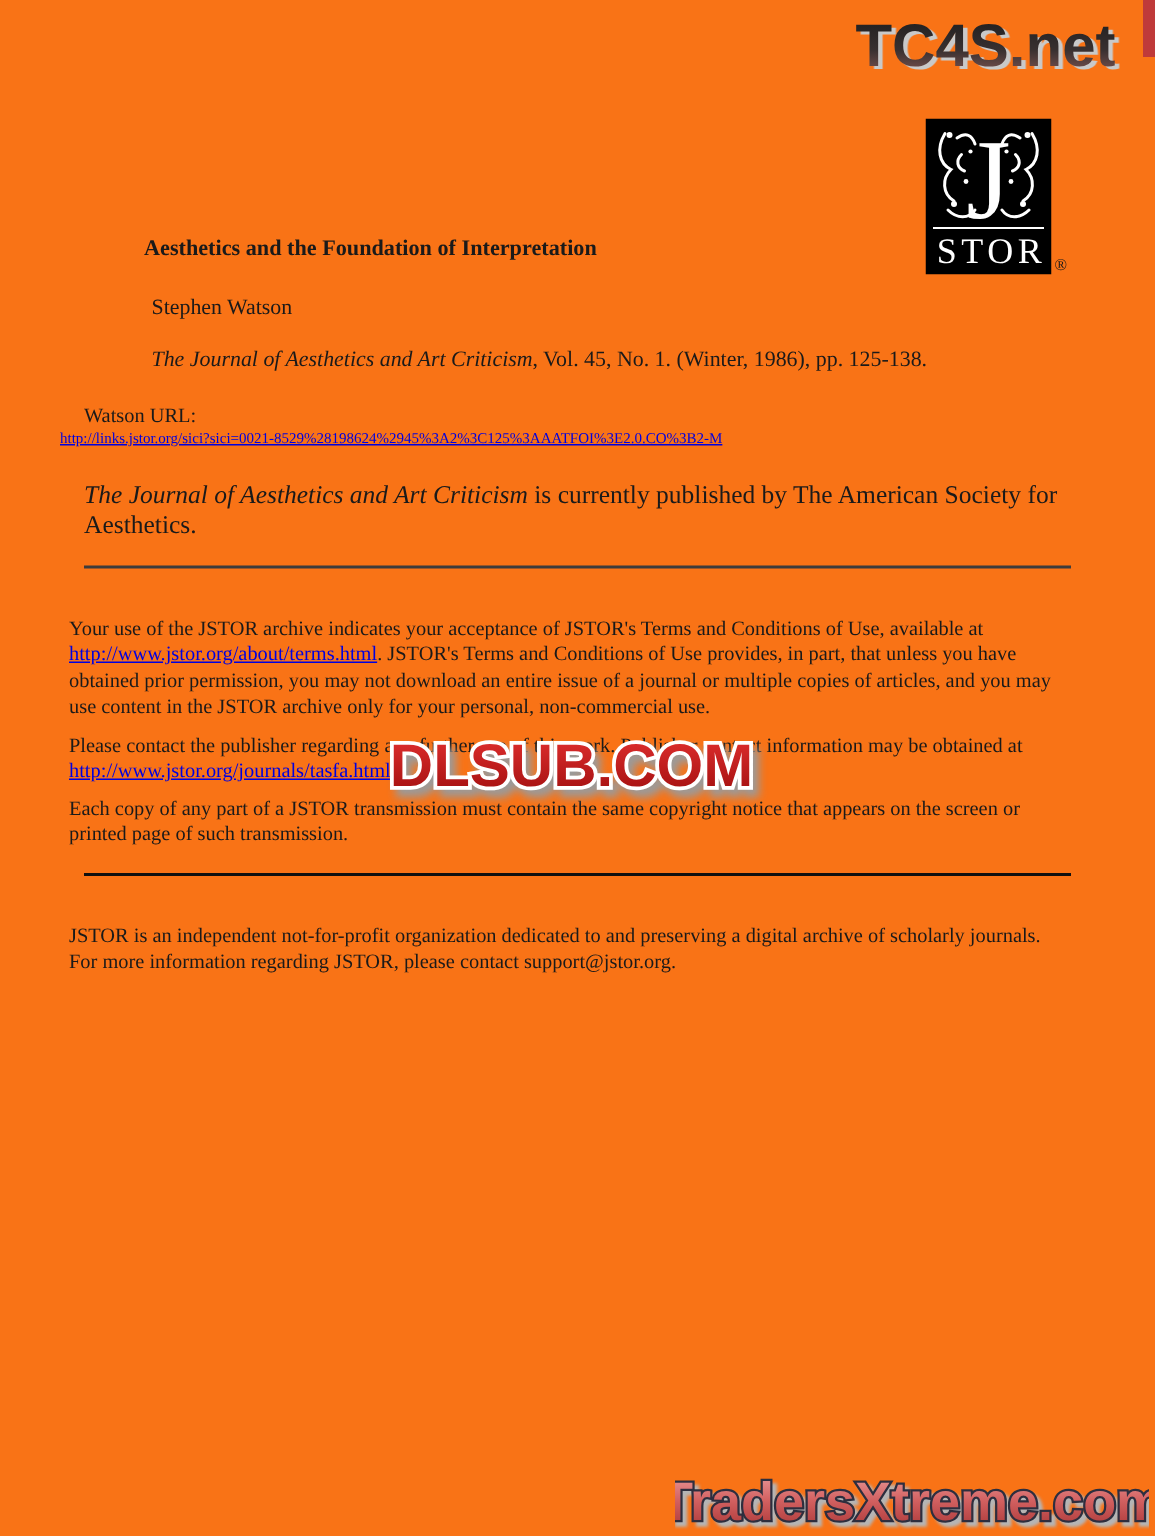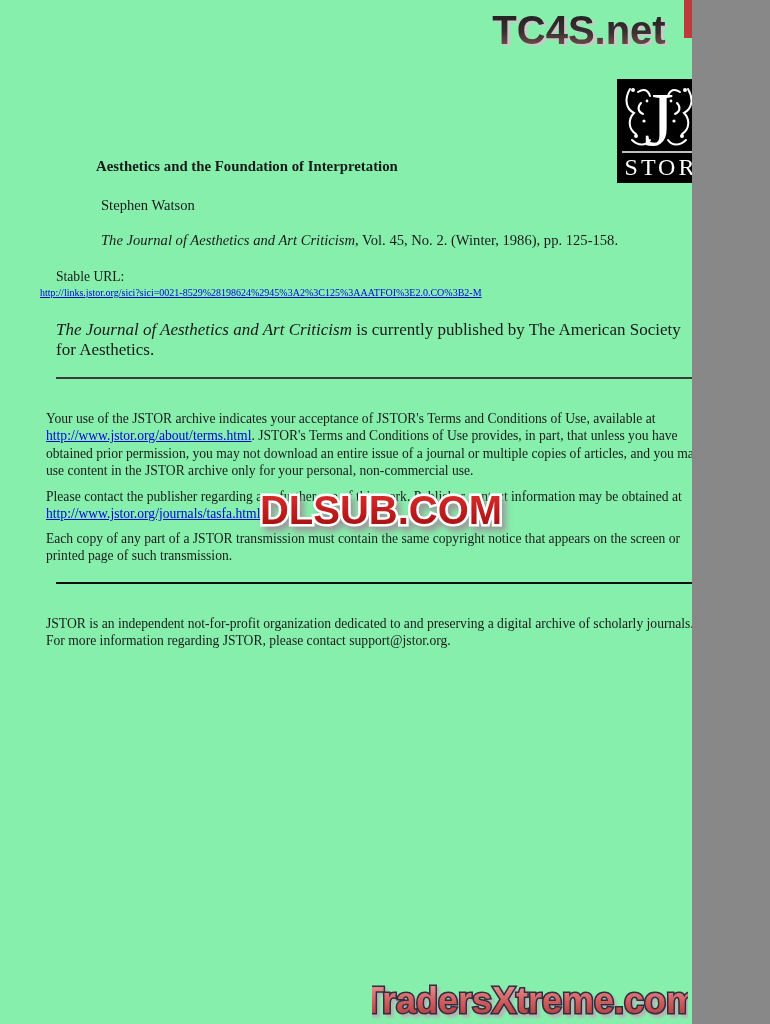--- a/index.html
+++ b/index.html
@@ -1,17 +1,17 @@
 <!DOCTYPE html>
 <html><head>
 <meta charset="utf-8">
 <style>
   html,body{margin:0;padding:0;background:#888;}
   #page{
-    position:relative;width:692px;height:1024px;background:#86efac;
+    position:relative;width:770px;height:1024px;background:#f97316;
     overflow:hidden;font-family:"Liberation Serif",serif;color:#1a1a1a;
   }
   .abs{position:absolute;}
   
   .title{left:56px;top:158px;font-size:14.8px;font-weight:bold;margin-left:40px;}
   .author{left:101px;top:197px;font-size:14.6px;text-align:right;}
   .citation{left:101px;top:232px;font-size:14.6px;}
   .stable-label{left:56px;top:269px;font-size:13.6px;}
   .stable-link{left:40px;top:287px;font-size:10px;}
   .pubnote{left:56px;top:320px;font-size:17px;}
@@ -77,23 +77,23 @@
         <circle cx="54" cy="22" r="1.4"></circle>
     </g>
     <text class="serif" x="42" y="66" text-anchor="middle" font-size="76" fill="#fff">J</text>
     <line x1="5" y1="73" x2="79" y2="73" stroke="#fff" stroke-width="1.4"></line>
     <text class="serif" x="44" y="96" text-anchor="middle" font-size="24" letter-spacing="3" fill="#fff">STOR</text>
   </svg>
   <span class="abs reg-mark">®</span>
 
   <div class="abs title">Aesthetics and the Foundation of Interpretation</div>
   <div class="abs author">Stephen Watson</div>
-  <div class="abs citation"><span class="italic">The Journal of Aesthetics and Art Criticism</span><span>, Vol. 45, No. 2. (Winter, 1986), pp. 125-158.</span></div>
+  <div class="abs citation"><span class="italic">The Journal of Aesthetics and Art Criticism</span><span>, Vol. 45, No. 1. (Winter, 1986), pp. 125-138.</span></div>
 
-  <div class="abs stable-label">Stable URL:</div>
+  <div class="abs stable-label">Watson URL:</div>
   <div class="abs stable-link"><a class="doclink">http://links.jstor.org/sici?sici=0021-8529%28198624%2945%3A2%3C125%3AAATFOI%3E2.0.CO%3B2-M</a></div>
 
   <div class="abs pubnote"><span class="italic">The Journal of Aesthetics and Art Criticism</span><span> is currently published by The American Society for Aesthetics.</span></div>
 
   <div class="abs rule rule1"></div>
 
   <div class="abs para p1"><span>Your use of the JSTOR archive indicates your acceptance of JSTOR's Terms and Conditions of Use, available at</span>
     <a class="doclink">http://www.jstor.org/about/terms.html</a><span>. JSTOR's Terms and Conditions of Use provides, in part, that unless you have obtained prior permission, you may not download an entire issue of a journal or multiple copies of articles, and you may use content in the JSTOR archive only for your personal, non-commercial use.</span></div>
 
   <div class="abs para p2"><span>Please contact the publisher regarding any further use of this work. Publisher contact information may be obtained at</span>

